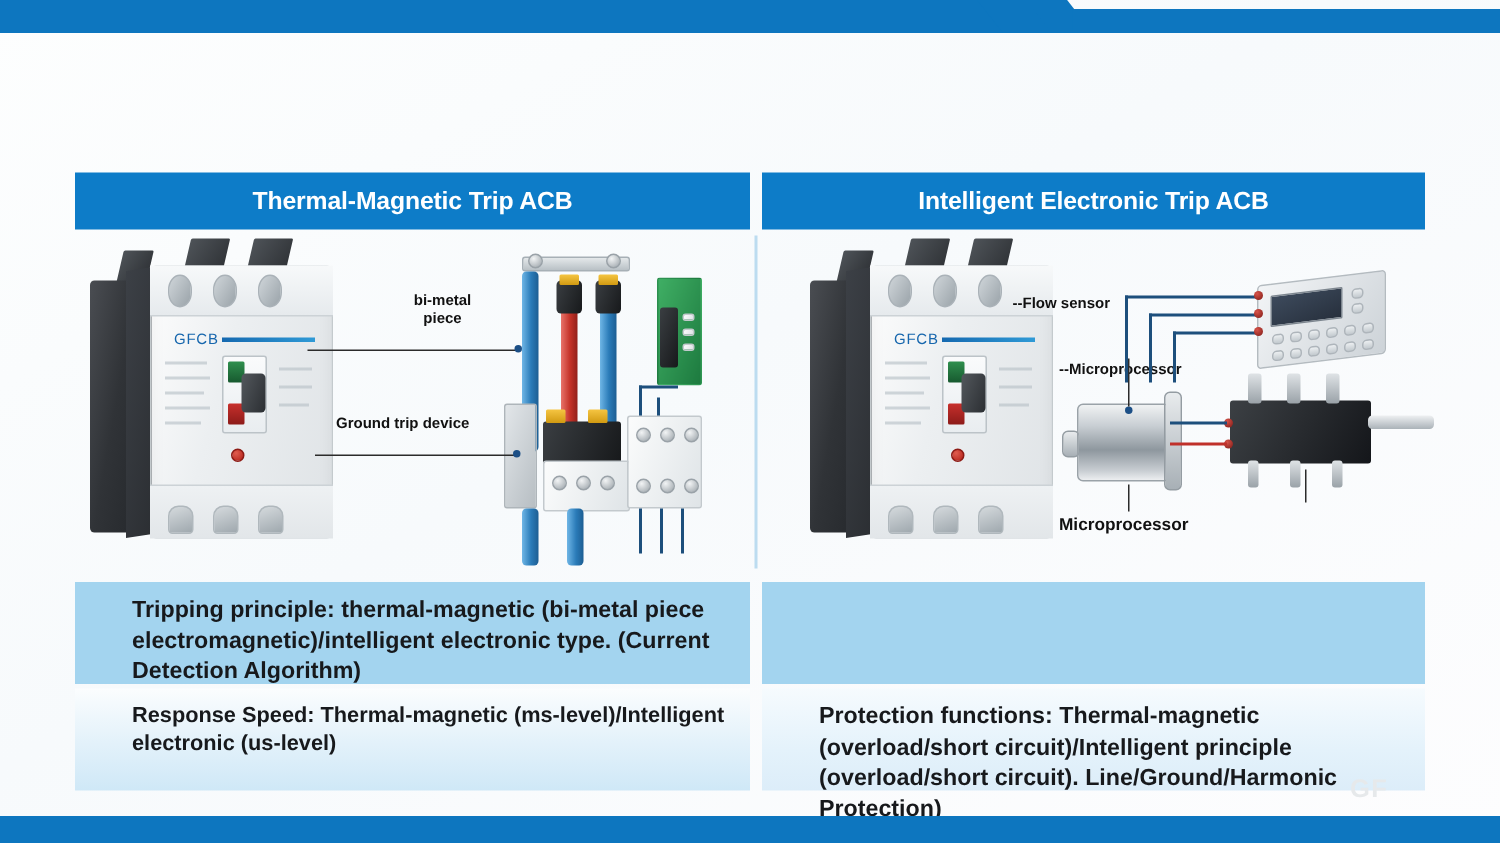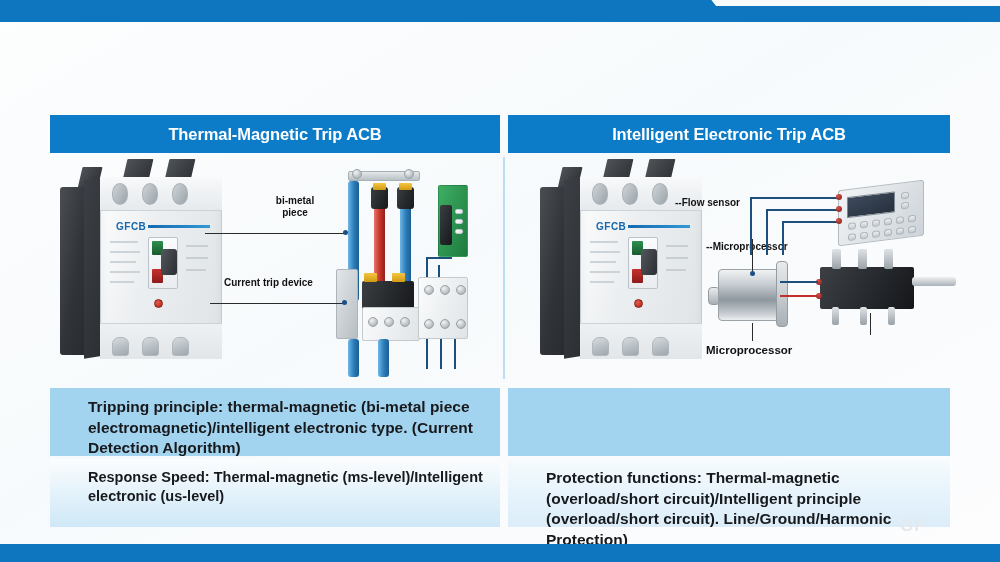--- a/index.html
+++ b/index.html
@@ -78,21 +78,21 @@
   .bk-topstrip{ position:absolute; left:40px; top:12px; width:122px; height:34px;
      background:linear-gradient(180deg,#f7f9fa,#e6eaed); border-bottom:1px solid #ccd2d6;}
   .bk-botstrip{ position:absolute; left:40px; top:158px; width:122px; height:36px;
      background:linear-gradient(180deg,#eef1f3,#e2e6e9); border-top:1px solid #ccd2d6;}
   .lug{ position:absolute; width:16px; height:22px; border-radius:8px/10px;
      background:linear-gradient(120deg,#cfd5d9,#9aa3a9); border:1px solid #aab2b8; }
   .blade{ position:absolute; width:26px; height:30px;
      background:linear-gradient(115deg,#4e5358,#2c2f33); transform:skewX(-13deg); border-radius:1px;}
   .bk-brandline{ position:absolute; height:3px;
      background:linear-gradient(90deg,#1569b0,#2f9ad6); }
-  .bk-brand{ position:absolute; font-size:10px; font-weight:bold; color:#1666ad;
+  .bk-brand{ position:absolute; font-size:10px; font-weight:normal; color:#1666ad;
      letter-spacing:0.5px; font-family:"Liberation Sans",sans-serif; }
   .bk-win{ position:absolute; background:linear-gradient(180deg,#fafbfc,#e9edf0);
      border:1px solid #bcc3c8; border-radius:2px; }
   .bk-tog-green{ position:absolute; background:linear-gradient(180deg,#2f8f4e,#17592f);
      border-radius:1px; }
   .bk-tog-red{ position:absolute; background:linear-gradient(180deg,#c7302c,#8d1b19);
      border-radius:1px; }
   .bk-handle{ position:absolute; background:linear-gradient(110deg,#53585d,#2b2e32);
      border-radius:3px; }
   .bk-redbtn{ position:absolute; width:9px; height:9px; border-radius:50%;
@@ -240,21 +240,21 @@
       <div class="wireb" style="left:128px; top:182px; width:2px; height:30px;"></div>
     </div>
 
     <div class="lbl" style="left:195px; top:38px; width:100px; text-align:center;">
       <div>bi-metal</div>
       <div>piece</div>
     </div>
     <div class="leader" style="left:155px; top:76px; width:142px; height:1.4px;"></div>
     <div class="dot" style="left:293px; top:73px;"></div>
 
-    <div class="lbl" style="left:174px; top:120px;">Current trip device</div>
+    <div class="lbl" style="left:174px; top:120px;">Ground trip device</div>
     <div class="leader" style="left:160px; top:146px; width:136px; height:1.4px;"></div>
     <div class="dot" style="left:292px; top:143px;"></div>
 
     <div class="breaker" style="left:490px; top:8px;">
       <div class="blade" style="left:64px;  top:-6px;"></div>
       <div class="blade" style="left:106px; top:-6px;"></div>
       <div class="blade" style="left:20px;  top:2px; width:20px; height:22px;"></div>
       <div class="bk-side"></div>
       <div class="bk-side2"></div>
       <div class="bk-body"></div>

